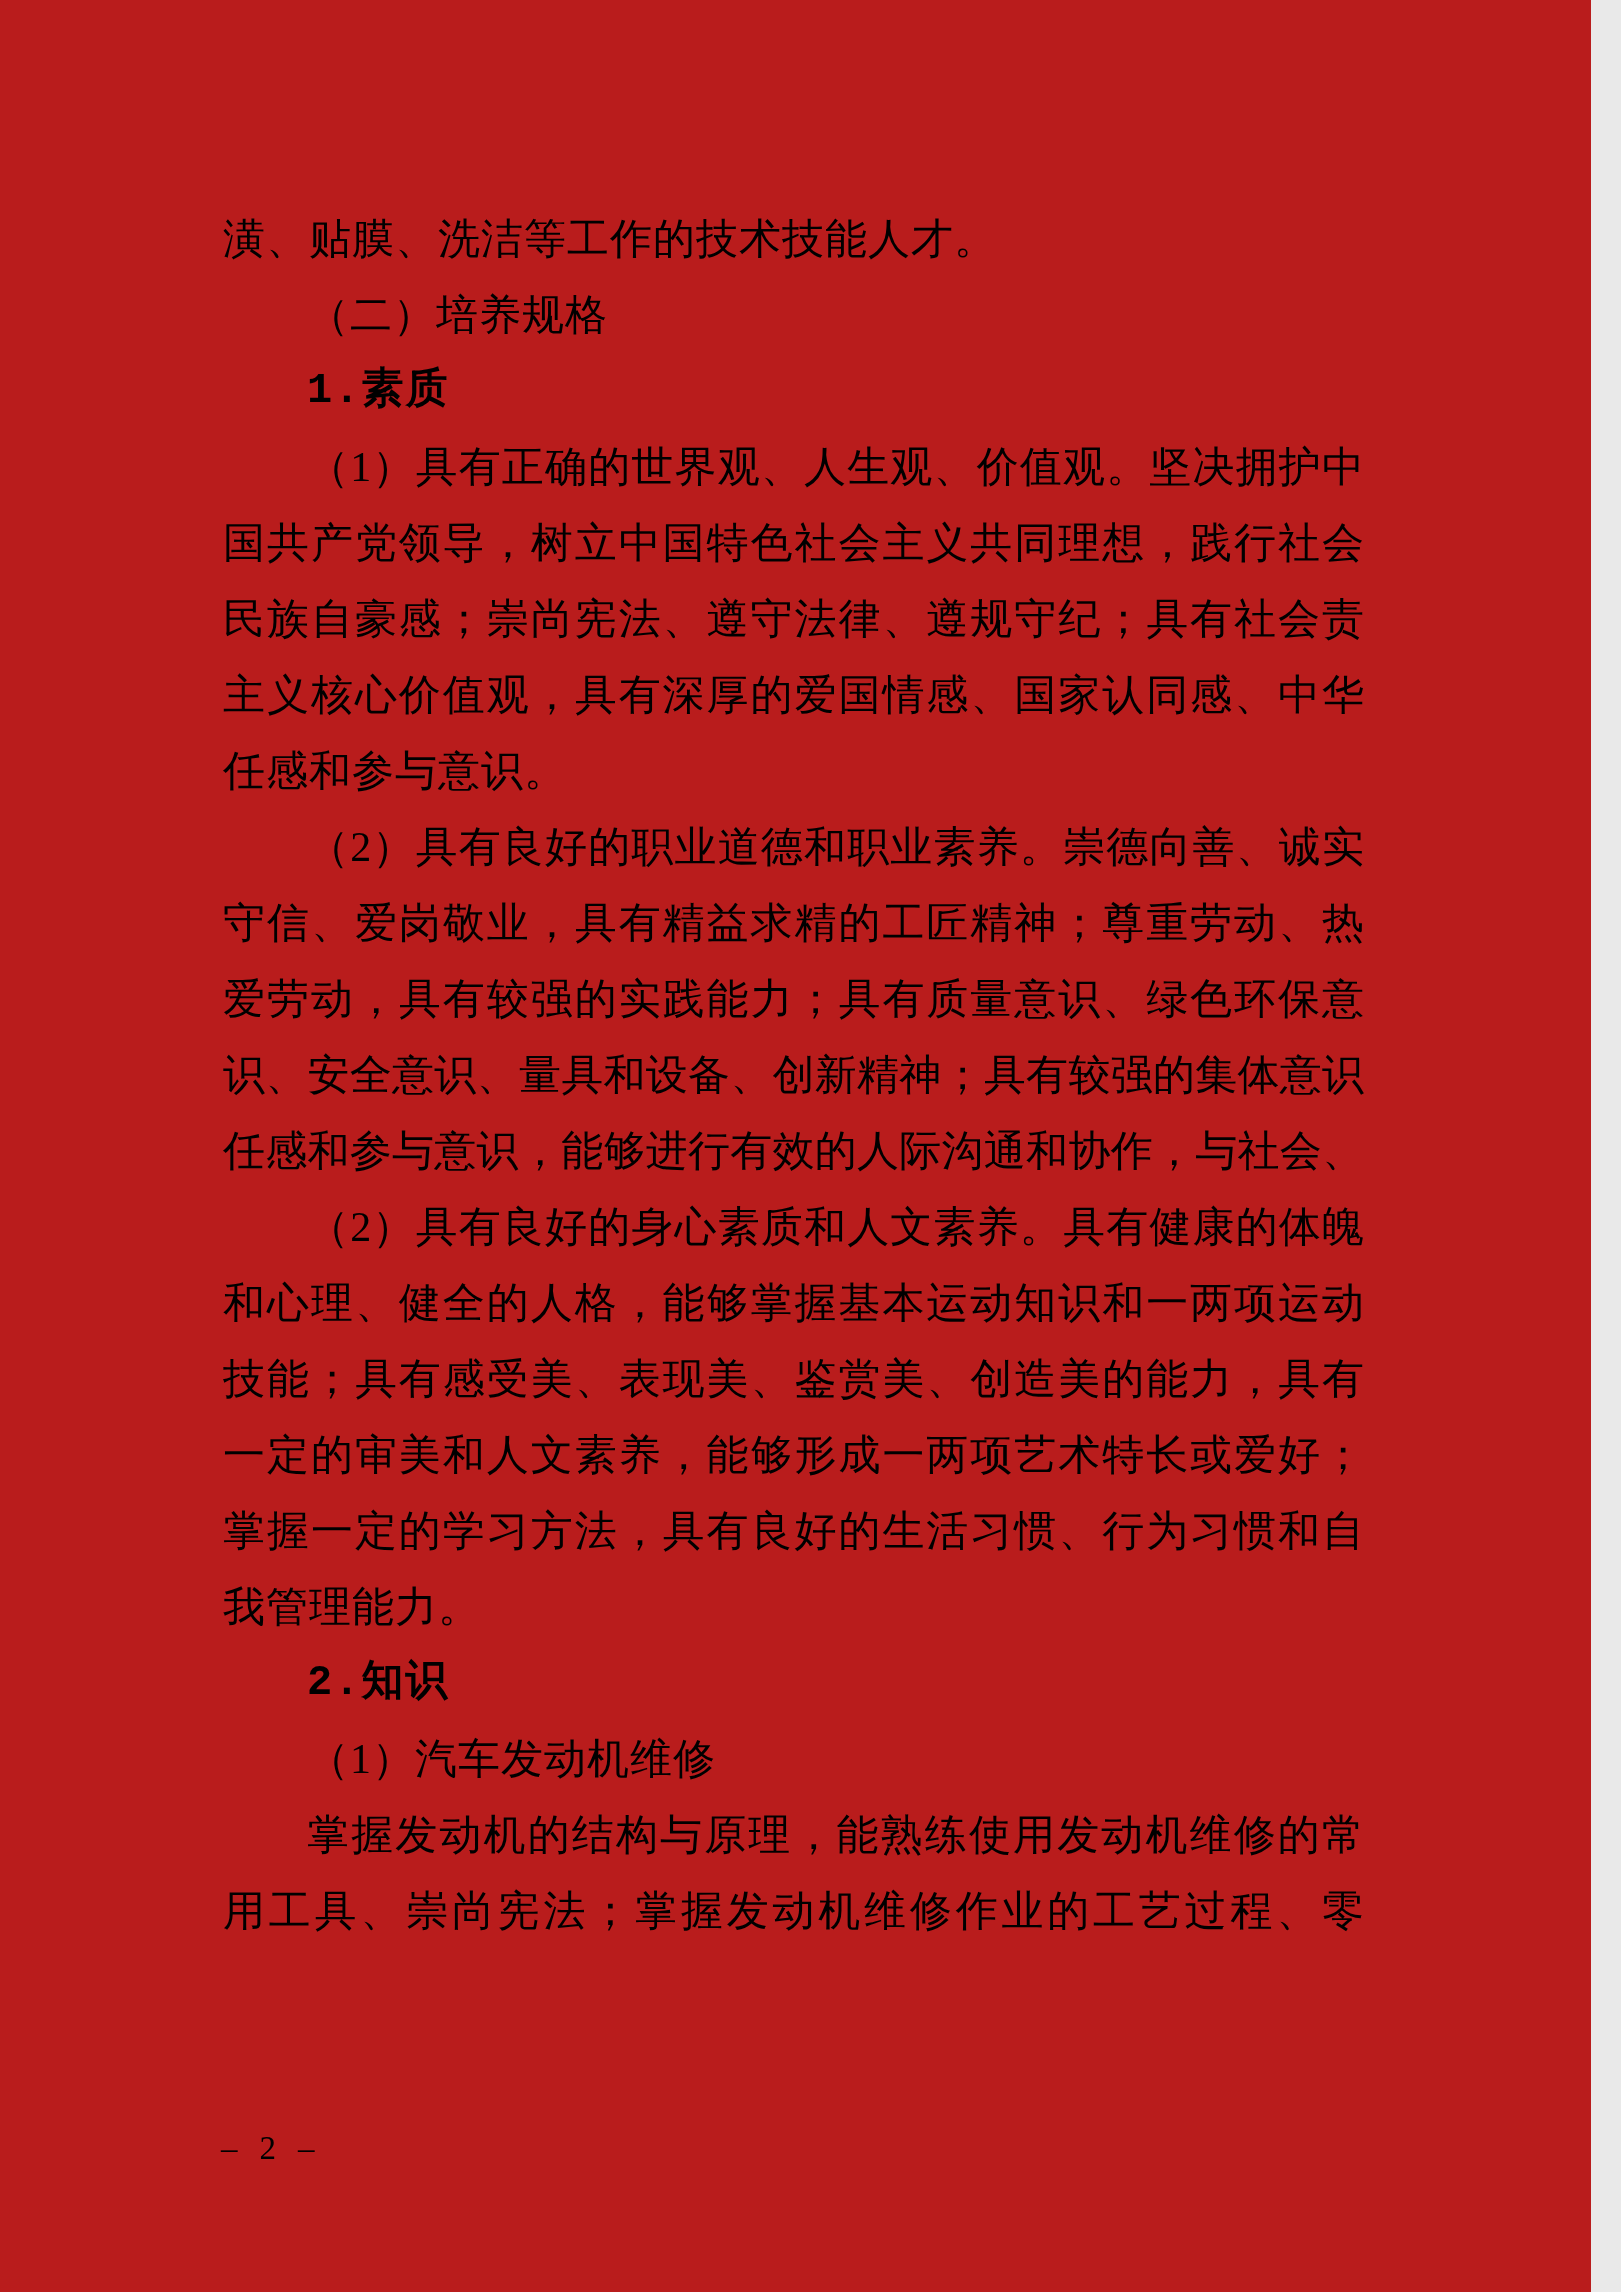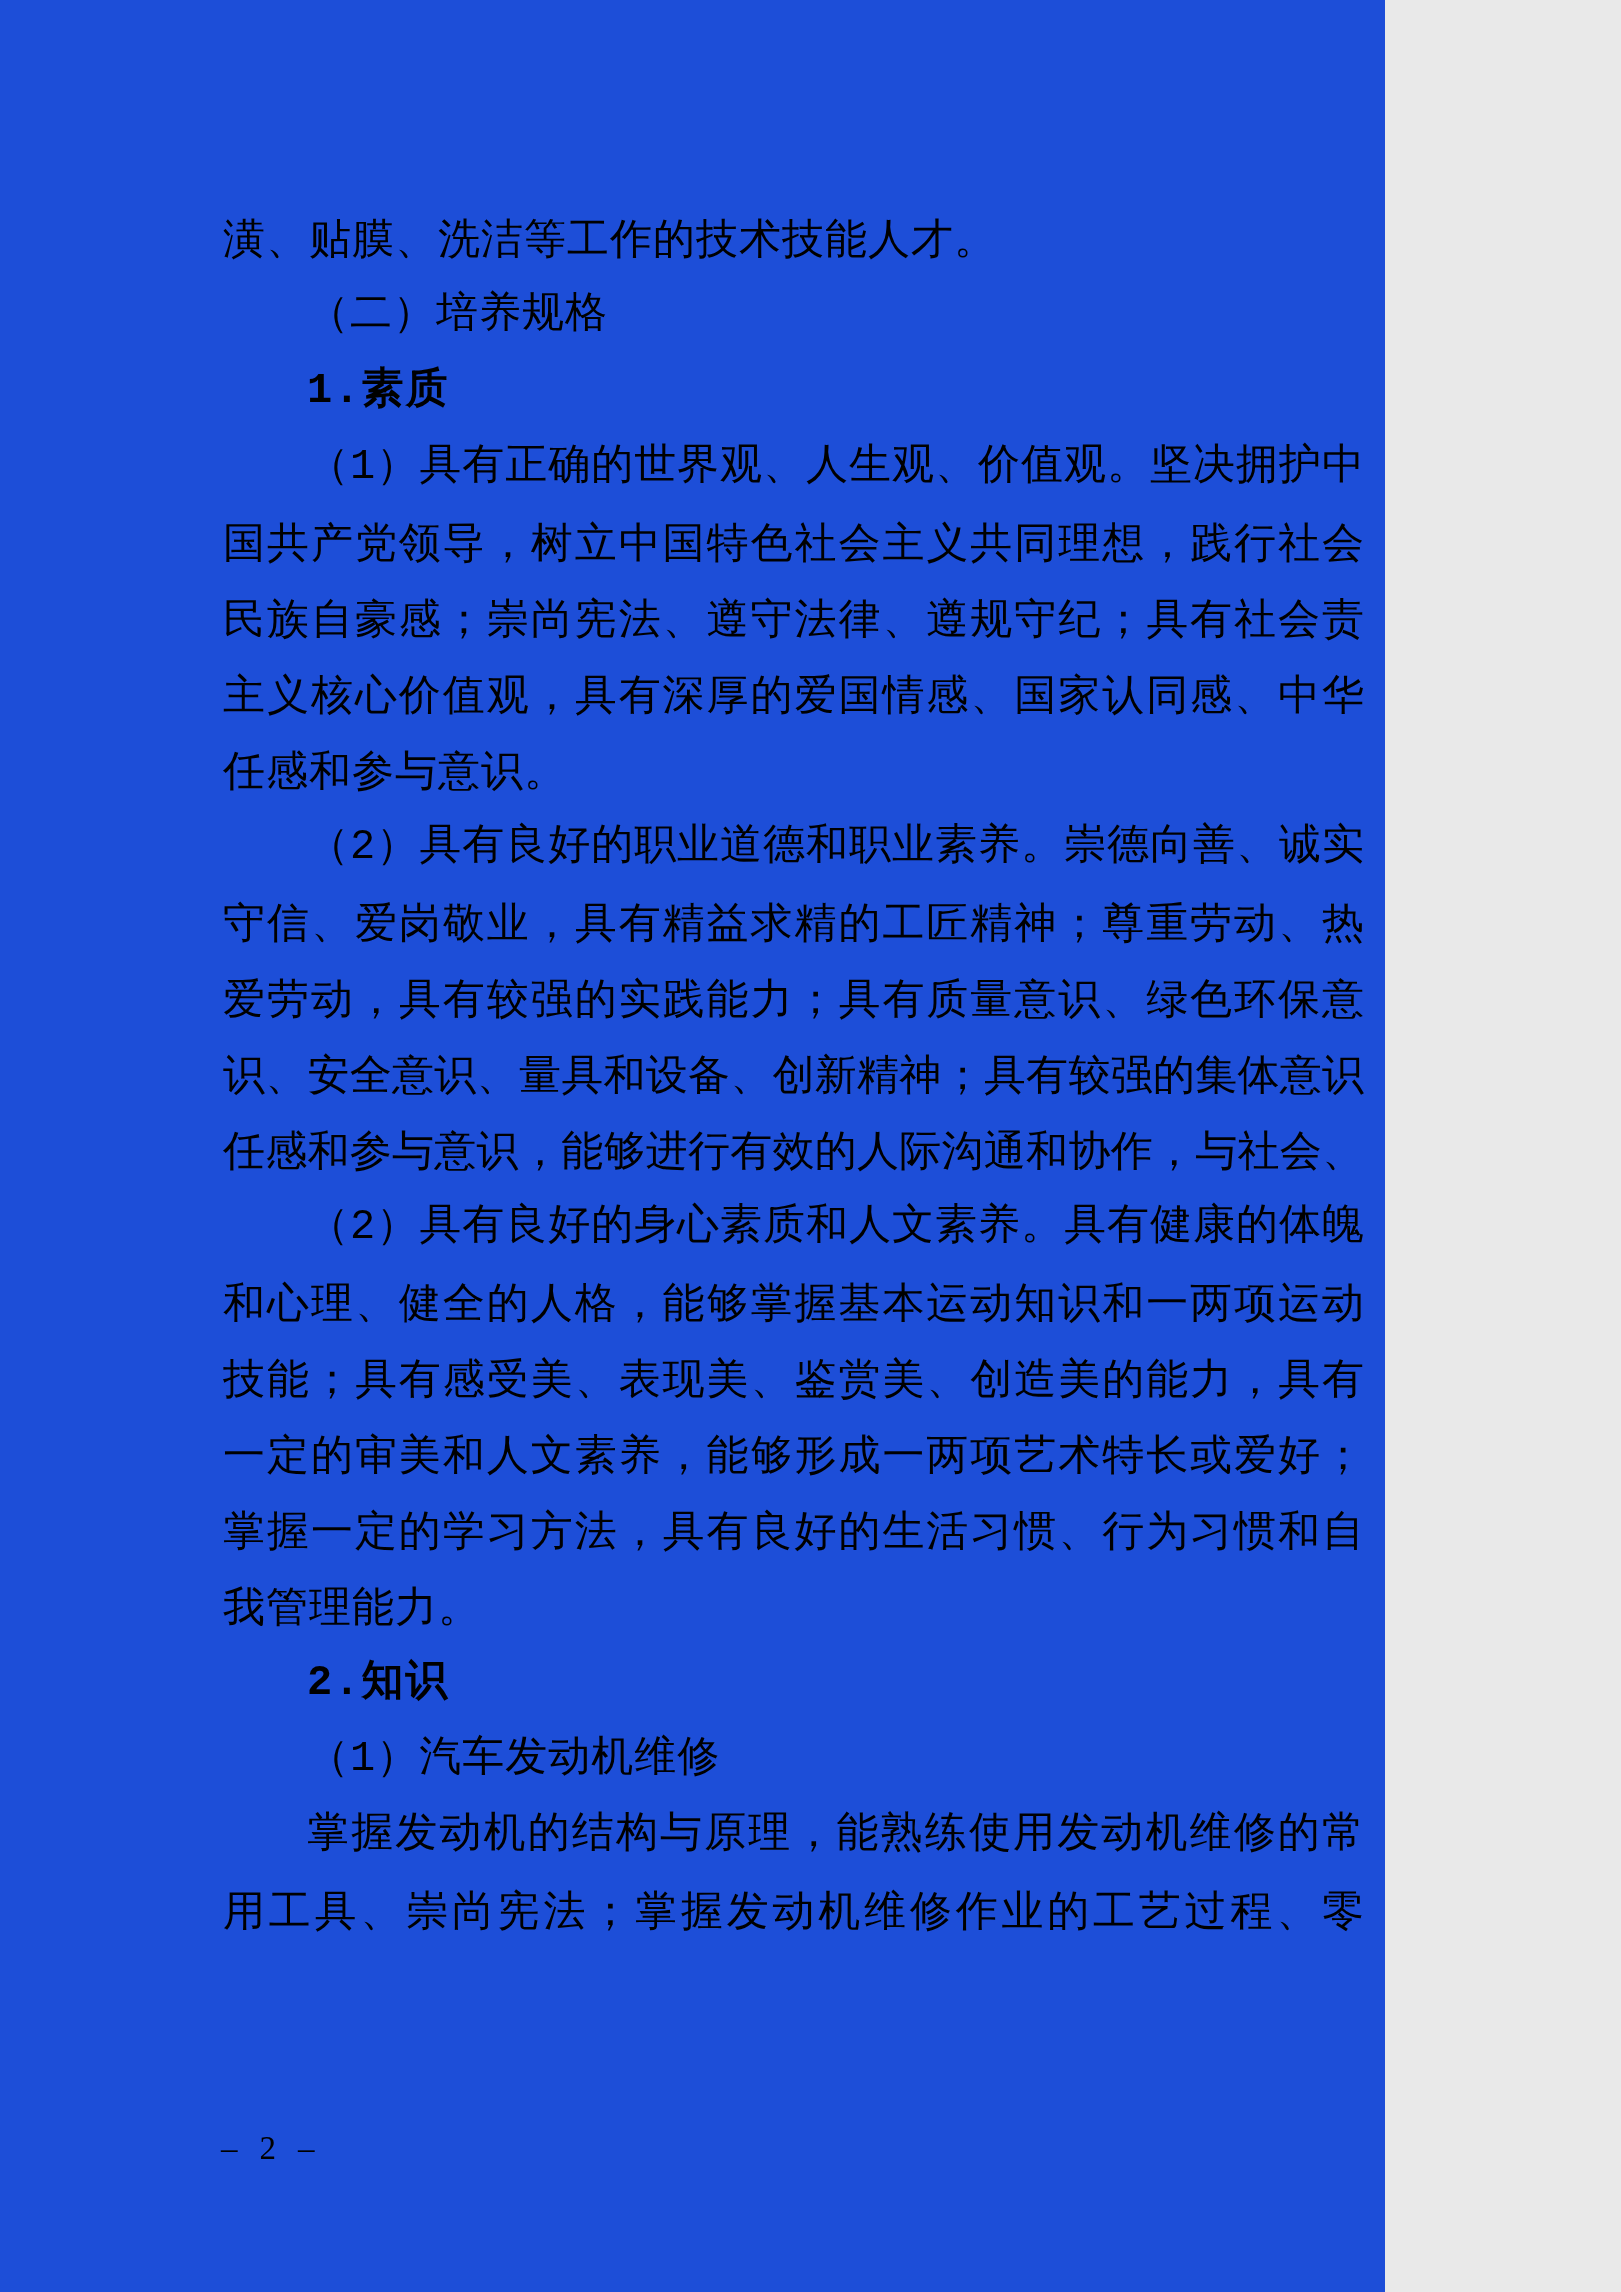--- a/index.html
+++ b/index.html
@@ -1,19 +1,19 @@
 <!DOCTYPE html>
 <html><head>
 <meta charset="utf-8">
 <style>
   html,body{margin:0;padding:0;background:#e9e9e9;}
   .page{
     position:relative;
-    width:1385px;height:2293px;
-    background:#1d4ed8;
+    width:1591px;height:2293px;
+    background:#b91c1c;
     color:#000000;
     font-family:"Liberation Serif","DejaVu Serif",serif;
     overflow:hidden;
   }
   .text-block{
     position:absolute;
     left:223px;top:201px;
     width:1141px;
   }
   .ln{
@@ -24,21 +24,21 @@
   }
   
   .nw{white-space:nowrap;letter-spacing:1px;}
   
   .jst{
     text-align:justify;
     text-align-last:justify;
     letter-spacing:0;
   }
   
-  .ind{text-indent:2em;font-family:Liberation Mono, monospace;}
+  .ind{text-indent:2em;}
   
   .hd{
     font-family:Liberation Mono, monospace;
     font-weight:700;
     letter-spacing:2px;
   }
   .page-number{
     position:absolute;
     left:221px;top:2129px;
     font-size:33px;

